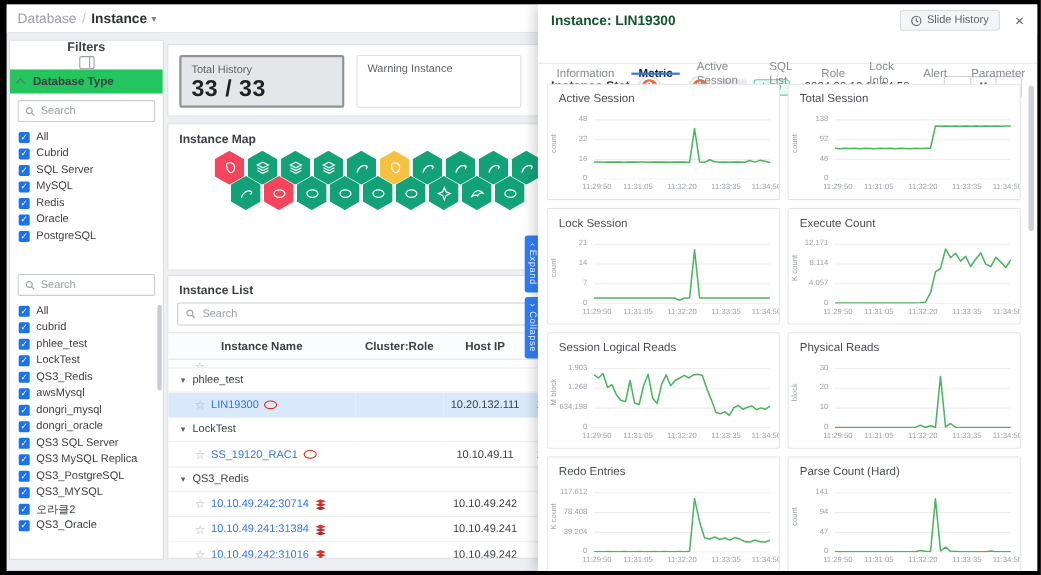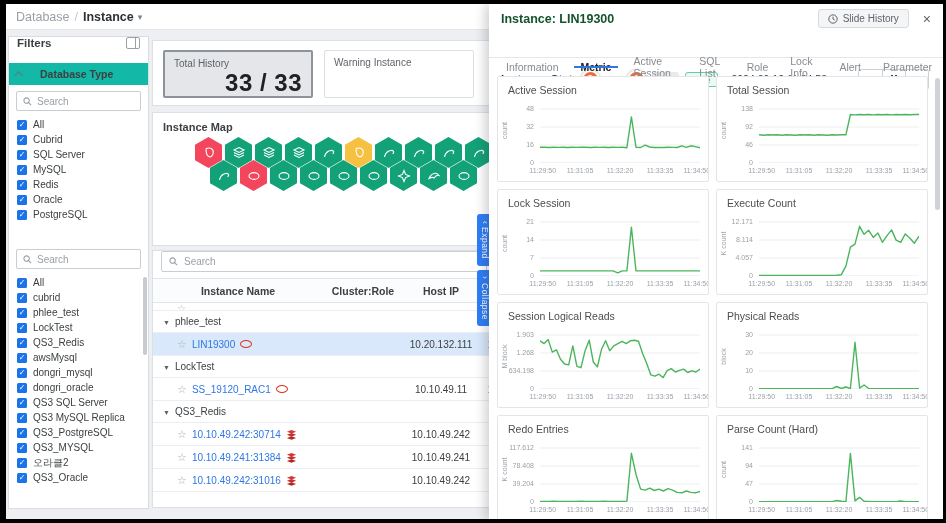--- a/index.html
+++ b/index.html
@@ -13,29 +13,29 @@
     border-bottom:1px solid #e3e5e8; display:flex; align-items:center; padding-left:10px;
     font-size:12.5px; z-index:3; }
   .crumb-sec { color:#9aa0a6; }
   .crumb-sep { color:#c3c7cc; margin:0 5px; }
   .crumb-page { color:#2e3134; font-weight:bold; }
   .crumb-caret { color:#7d838a; font-size:9px; margin-left:4px; }
 
   
   .sidebar { position:absolute; left:2px; top:32px; width:141px; height:473px;
     background:#fff; border:1px solid #d9dce0; display:flex; flex-direction:column; }
-  .sb-head { height:26px; display:flex; align-items:flex-start; justify-content:space-between;
-    padding:0 8px; }
+  .sb-head { height:26px; display:flex; align-items:center; justify-content:space-between;
+    padding:0 8px;flex-direction:column; }
   .sb-title { font-size:11.5px; font-weight:bold; color:#3c4043; }
   .sb-toggle { width:14px; height:12px; border:1px solid #9aa0a6; border-radius:2px;
     position:relative; cursor:pointer; }
   .sb-toggle::after { content:""; position:absolute; left:8px; top:0; bottom:0;
     border-left:1px solid #9aa0a6; }
-  .acc-head { height:22px; background:#14b8a6; display:flex; align-items:center;
-    padding:0 8px; gap:17px; }
+  .acc-head { height:22px; background:#22c55e; display:flex; align-items:center;
+    padding:0 8px; gap:7px; }
   .acc-chev { width:6px; height:6px; border-left:1.4px solid #6b7076; border-top:1.4px solid #6b7076;
     transform:rotate(45deg) translateY(2px); }
   .acc-label { font-size:10.5px; font-weight:bold; color:#3c4043; }
   .sb-search { margin:6px 7px 4px 7px; height:20px; border:1px solid #c9cdd2; border-radius:2px;
     display:flex; align-items:center; padding:0 6px; gap:5px; background:#fff; }
   .sb-search input { border:none; outline:none; width:80px; font-size:10px; color:#3c4043;
     font-family:"Liberation Sans",sans-serif; background:transparent; }
   .sb-search input::placeholder { color:#9aa0a6; }
   .chk-list { padding:2px 0 4px 8px; overflow:hidden; position:relative; }
   .chk-list.first { height:128px; }
@@ -48,21 +48,21 @@
 
   
   .main { position:absolute; left:146px; top:31px; width:362px; height:478px; }
   .panel { position:absolute; background:#fff; border:1px solid #dcdfe3; }
   .panel-cards { left:0; top:5px; width:344px; height:66px; overflow:hidden; }
   .cards-row { display:flex; gap:11px; padding:9px 10px; }
   .card { flex:none; width:150px; height:48px; border:1px solid #dcdfe3; border-radius:2px;
     background:#fff; padding:6px 9px; display:flex; flex-direction:column; justify-content:space-between; cursor:pointer; }
   .card.selected { background:#e4e6e9; border:2px solid #8d939b; }
   .card-label { font-size:10px; color:#5f6368; }
-  .card-value { font-size:24px; font-weight:bold; text-align:right; letter-spacing:0.5px; }
+  .card-value { font-size:21px; font-weight:bold; text-align:left; letter-spacing:0.5px; }
 
   .panel-map { left:0; top:77px; width:344px; height:134px; overflow:hidden; }
   .map-title { font-size:11px; font-weight:bold; color:#3c4043; padding:8px 10px 0 10px; }
   .hexwrap { position:relative; height:100px; }
   .hex { position:absolute; width:27px; height:31px;
     clip-path:polygon(50% 0%,100% 25%,100% 75%,50% 100%,0% 75%,0% 25%);
     display:flex; align-items:center; justify-content:center; cursor:pointer; }
   .hex svg { width:14px; height:14px; }
 
   .panel-list { left:0; top:215px; width:344px; height:258px; overflow:hidden; }
@@ -391,20 +391,21 @@
           </div>
           <div class="hex" style="background: rgb(19, 161, 120); left: 297px; top: 27px;">
             <svg viewBox="0 0 14 14" fill="none" stroke="#fff" stroke-width="1.1">
               <ellipse cx="7" cy="7" rx="5" ry="3.4"></ellipse>
             </svg>
           </div>
         </div>
     </div>
 
     <div class="panel panel-list">
+      <div class="list-title">Instance List</div>
       <div class="list-search">
         <svg width="9" height="9" viewBox="0 0 10 10">
             <circle cx="4" cy="4" r="3" fill="none" stroke="#9aa0a6" stroke-width="1.2"></circle>
             <line x1="6.5" y1="6.5" x2="9" y2="9" stroke="#9aa0a6" stroke-width="1.2"></line>
           </svg>
         <input placeholder="Search" style="">
       </div>
       <table class="ilist">
         <thead>
             <tr id="list-head">

